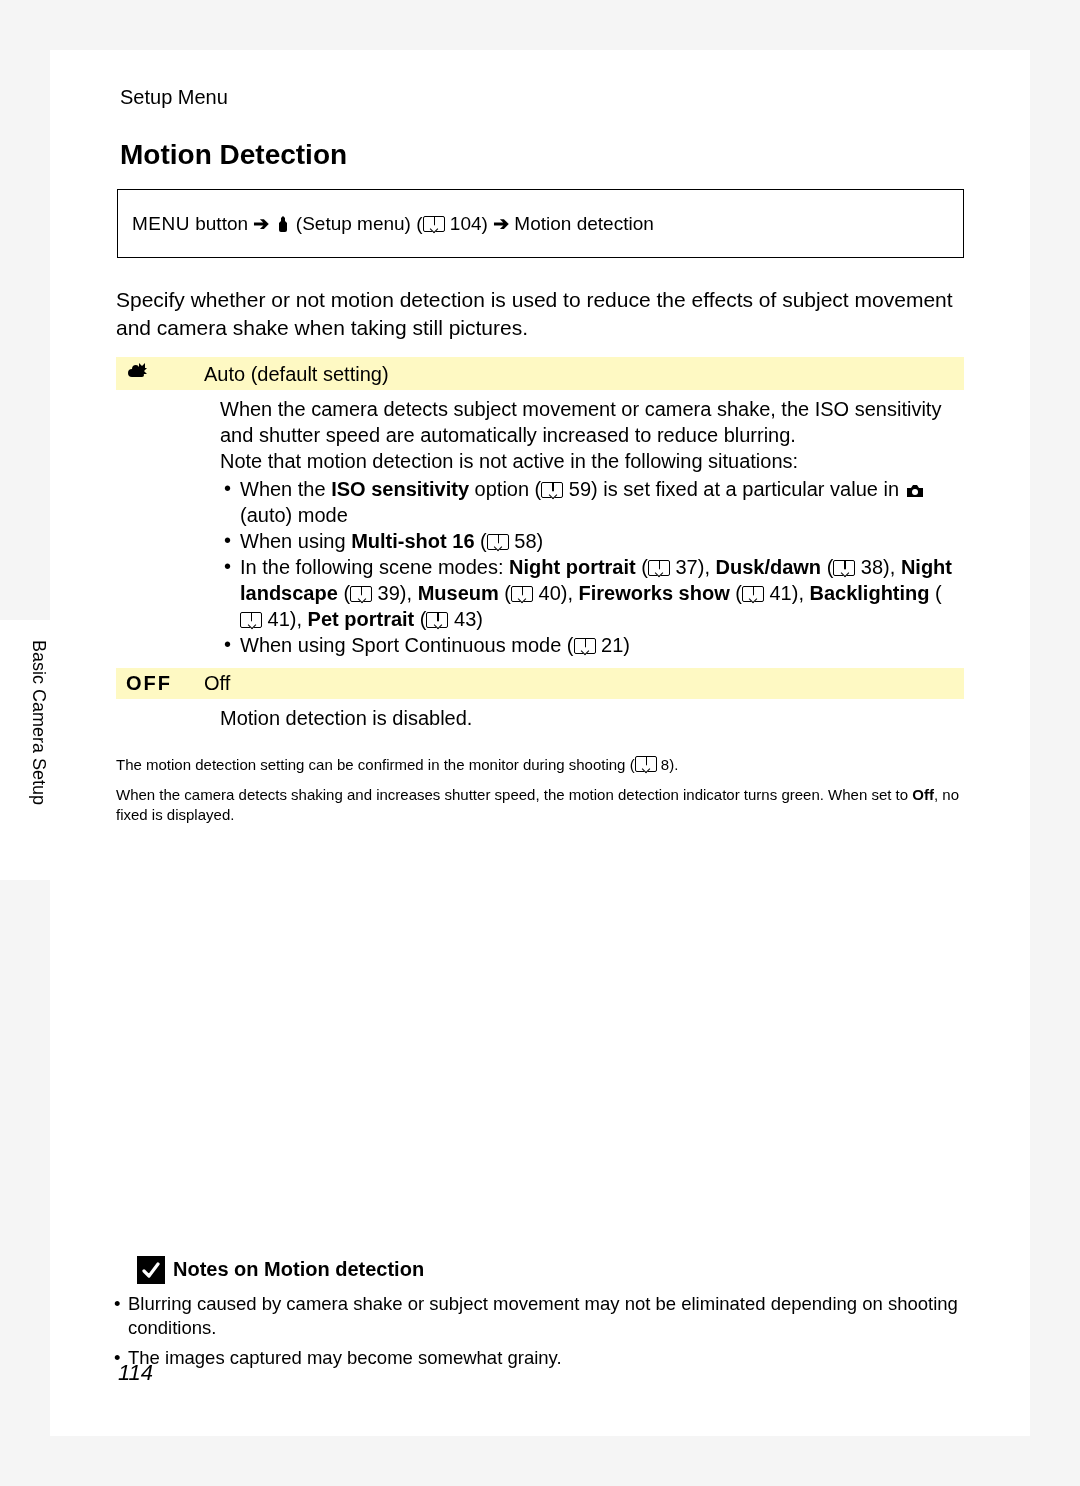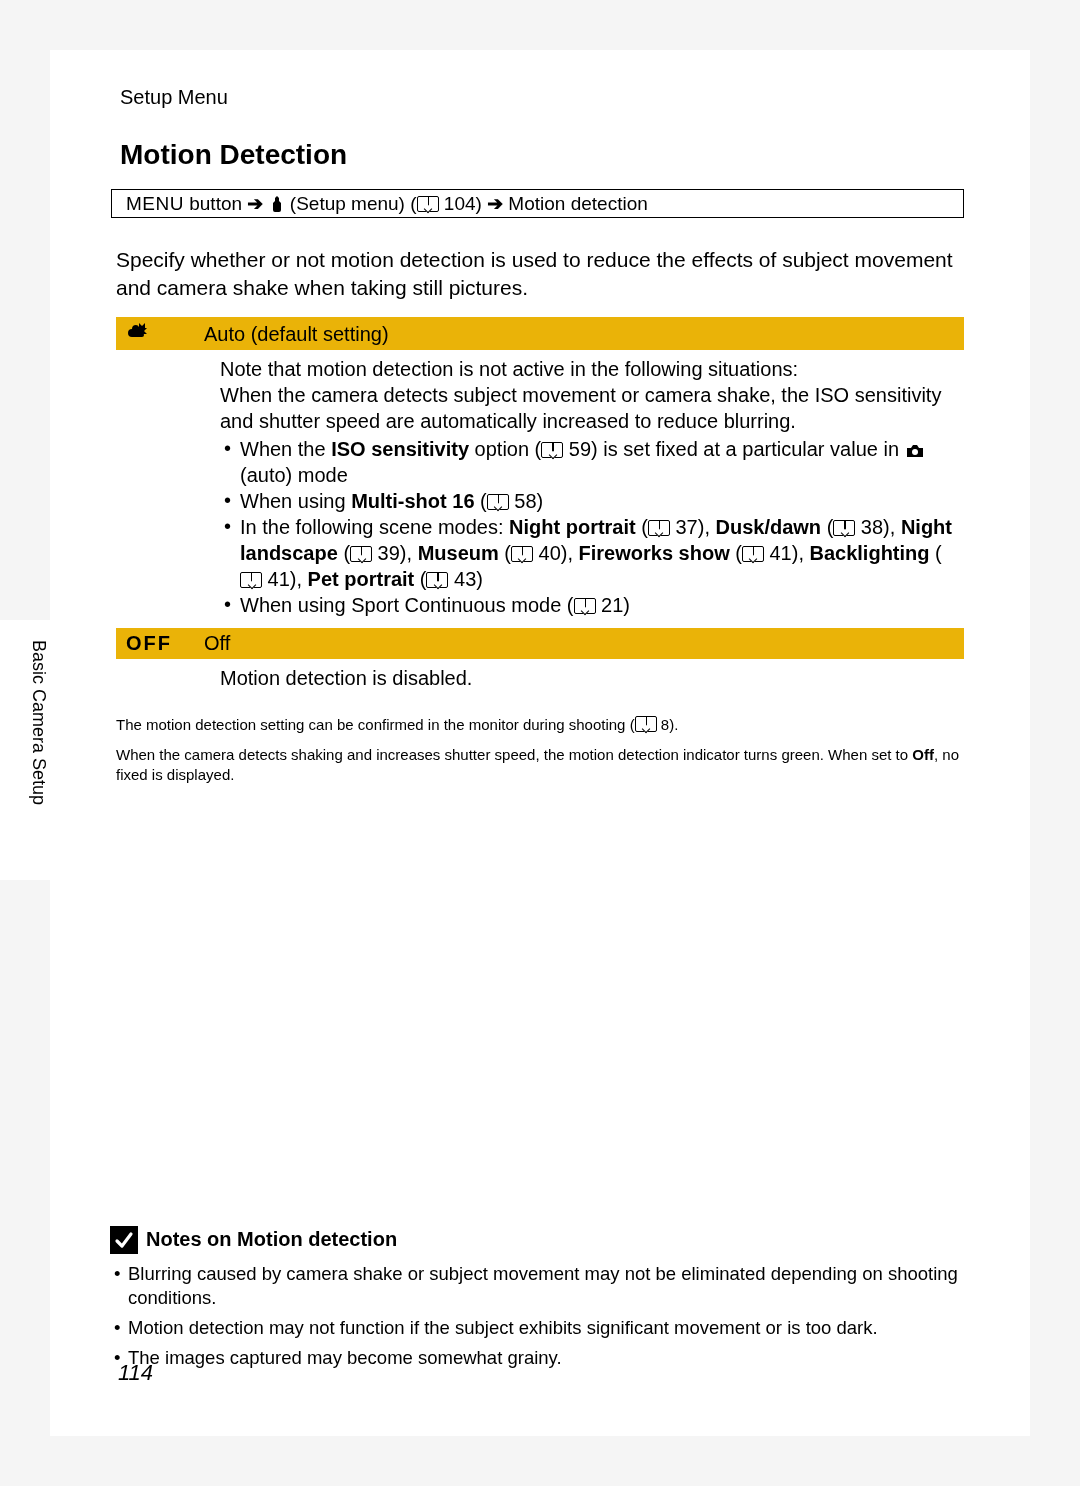--- a/index.html
+++ b/index.html
@@ -9,34 +9,34 @@
     width: 980px;
     height: 1386px;
     margin: 50px;
     background: #fff;
     padding: 36px 60px 50px 60px;
   }
   .running-head { font-size: 20px; margin-bottom: 30px; margin-left: 10px; }
   .section-title { font-size: 28px; font-weight: 700; margin-bottom: 18px; margin-left: 10px; }
   .nav-box {
     border: 1px solid #000;
-    padding: 2px 14px;
+    padding: 22px 14px;
     font-size: 19px;
     margin-bottom: 28px;
-    margin-left: 1px;
+    margin-left: 7px;
     margin-right: 6px;
   }
   .nav-box .menu-word { font-family: Arial, sans-serif; letter-spacing: 0.5px; font-weight: 400; }
   .arrow { font-family: Arial, sans-serif; font-weight: bold; }
   .intro { font-size: 21px; line-height: 1.35; margin: 0 6px 14px 6px; }
   .opt-table { margin: 0 -10px 14px -10px; }
   .opt-head {
     display: flex;
     align-items: baseline;
-    background: #eab308;
+    background: #fef9c3;
     padding: 4px 10px;
     font-size: 20px;
     margin: 0 16px;
   }
   .opt-head .col-icon { width: 78px; font-size: 20px; }
   .opt-head .col-label { flex: 1; }
   .opt-body {
     font-size: 20px;
     line-height: 1.30;
     padding: 6px 10px 10px 104px;
@@ -67,21 +67,21 @@
   .side-tab .side-text {
     position: absolute;
     left: 28px;
     top: 20px;
     writing-mode: vertical-rl;
     font-size: 18px;
     white-space: nowrap;
   }
 
   .notes-block { position: absolute; left: 60px; right: 60px; bottom: 60px; }
-  .notes-title-row { display: flex; align-items: center; gap: 8px; margin-bottom: 8px; }
+  .notes-title-row { display: flex; align-items: center; gap: 8px; margin-bottom: 8px; margin-left: 27px; }
   .check-badge {
     width: 28px; height: 28px; background: #000; display: inline-flex;
     align-items: center; justify-content: center; color: #fff; font-weight: bold;
     font-size: 22px;
   }
   .notes-title { font-size: 20px; font-weight: 700; }
   .notes-list { font-size: 18.5px; line-height: 1.3; list-style: none; padding: 0; }
   .notes-list li { position: relative; padding-left: 18px; margin-bottom: 6px; }
   .notes-list li::before { content: "•"; position: absolute; left: 4px; top: 0; }
 
@@ -144,22 +144,22 @@
 
     <div class="opt-head">
       <span class="col-icon">
         <svg width="22" height="20">
             <path d="M6 16 Q2 16 2 12 Q2 8 6 8 Q6 4 10 4 Q12 4 13 6 L13 2 L16 5 L19 2 L19 7 L21 7 L18 10 L21 13 L16 13 L16 10 Q18 12 18 14 Q18 16 16 16 Z" fill="#000"></path>
           </svg>
       </span>
       <span class="col-label">Auto (default setting)</span>
     </div>
     <div class="opt-body">
+      <div>When the camera detects subject movement or camera shake, the ISO sensitivity and shutter speed are automatically increased to reduce blurring.</div>
       <div>Note that motion detection is not active in the following situations:</div>
-      <div>When the camera detects subject movement or camera shake, the ISO sensitivity and shutter speed are automatically increased to reduce blurring.</div>
       <ul>
         <li>
           <span>When the </span><b>ISO sensitivity</b><span> option (</span><span class="book-icon"></span><span> 59) is set fixed at a particular value in </span><span class="cam-icon"><svg width="20" height="16">
                 <path d="M2 5 L6 5 L8 2 L12 2 L14 5 L18 5 L18 14 L2 14 Z" fill="#000"></path>
                 <circle cx="10" cy="9" r="3" fill="#fff"></circle>
               </svg></span><span> (auto) mode</span>
         </li>
         <li>
           <span>When using </span><b>Multi-shot 16</b><span> (</span><span class="book-icon"></span><span> 58)</span>
         </li>
@@ -192,19 +192,18 @@
     <div class="notes-title-row">
       <span class="check-badge">
         <svg width="20" height="20">
             <path d="M3 11 L8 16 L17 4" stroke="#fff" stroke-width="3.2" fill="none" stroke-linecap="round" stroke-linejoin="round"></path>
           </svg>
       </span>
       <span class="notes-title">Notes on Motion detection</span>
     </div>
     <ul class="notes-list">
       <li>Blurring caused by camera shake or subject movement may not be eliminated depending on shooting conditions.</li>
-      <li>Motion detection may not function if the subject exhibits significant movement or is too dark.</li>
       <li>The images captured may become somewhat grainy.</li>
     </ul>
   </div>
 
   <div class="page-num">114</div>
 </div>
 
 </body></html>

